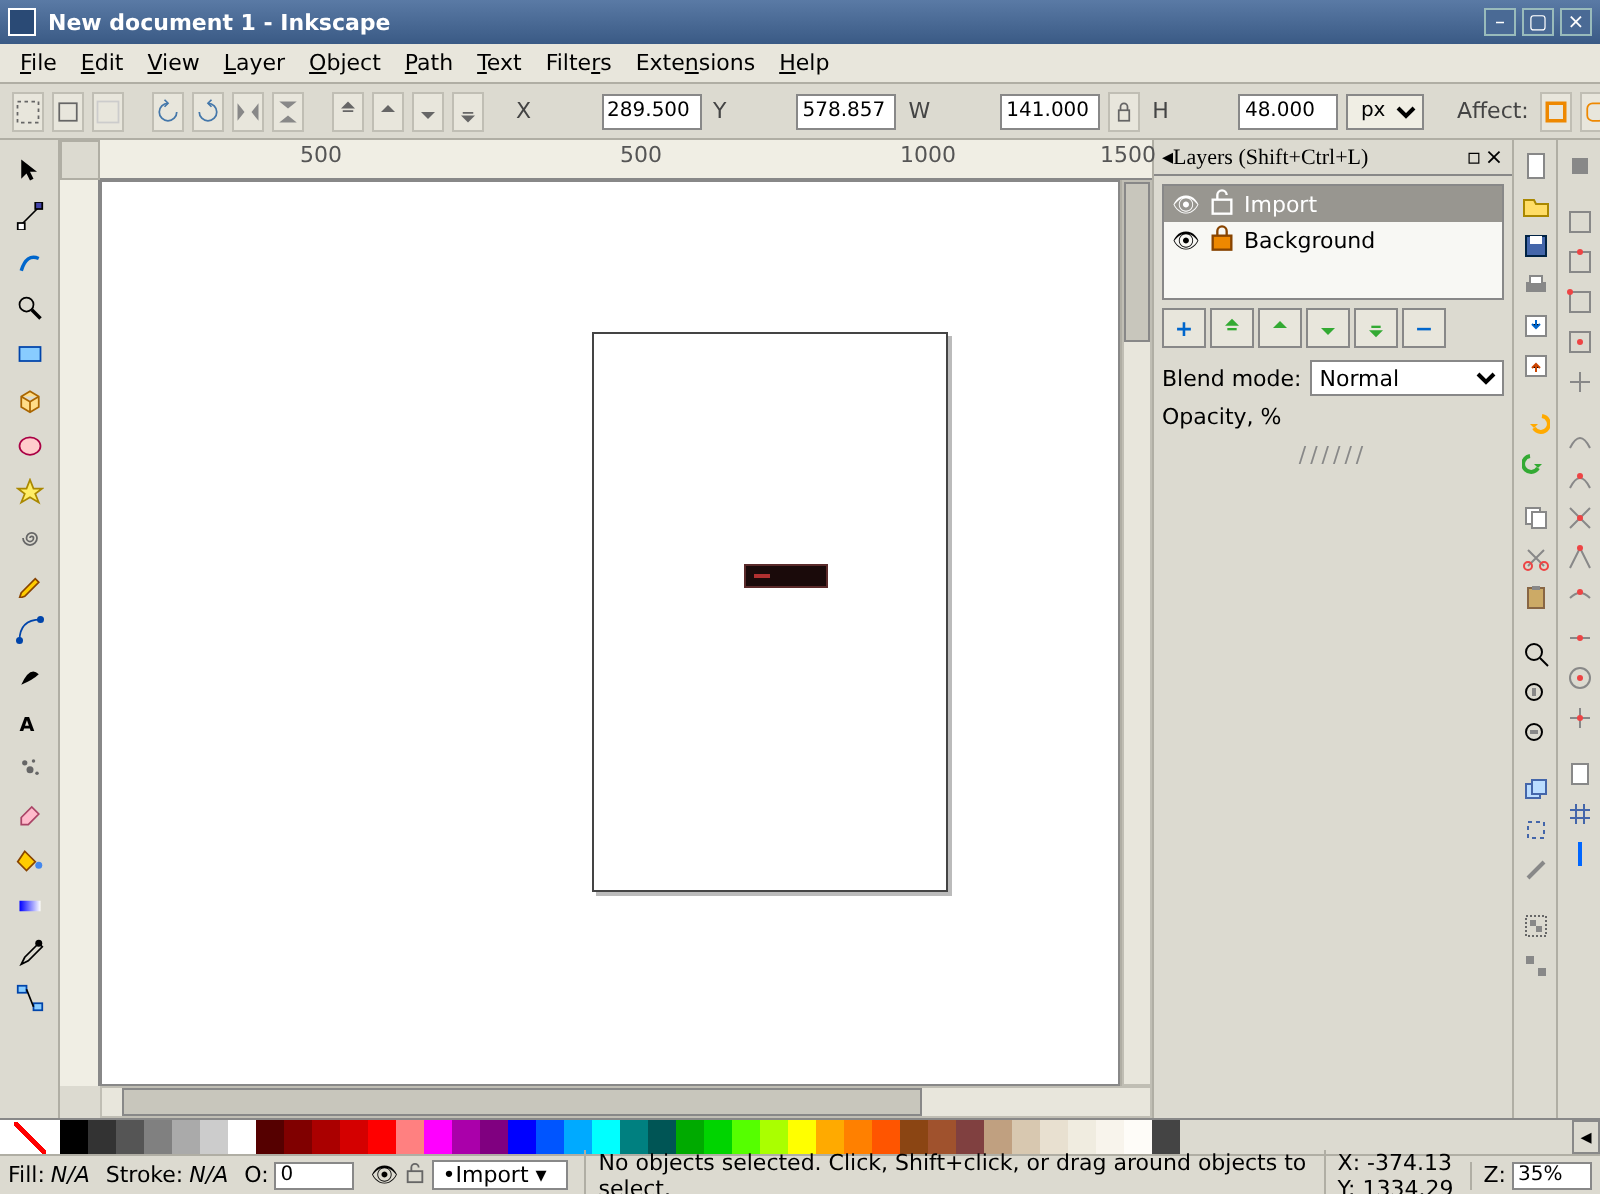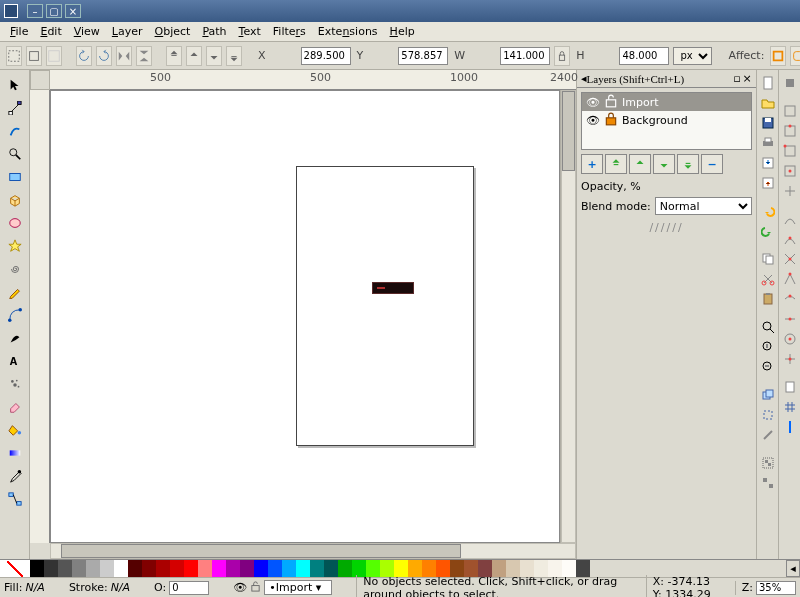--- a/index.html
+++ b/index.html
@@ -62,33 +62,34 @@
 
 .tool-r1,.tool-r2 { width:22px; background:#dcdad0; display:flex; flex-direction:column; align-items:center; padding-top:4px; gap:2px; border-left:1px solid #b0aea4;}
 .tool-r1 .t,.tool-r2 .t{width:18px;height:18px;display:flex;align-items:center;justify-content:center;cursor:pointer;border:1px solid transparent;}
 
 .palette-bar { height:18px; display:flex; border-top:1px solid #888; }
 .palette-bar .none{width:30px;background:#fff;display:flex;align-items:center;justify-content:center;}
 .palette-bar .none::after{content:"";width:16px;height:16px;background:linear-gradient(45deg,#fff 45%,#f00 45%,#f00 55%,#fff 55%);}
 .palette-bar .sw { width:14px; height:100%; cursor:pointer; }
 .palette-bar .arr{width:14px;background:#dcdad0;border:1px solid #888;text-align:center;line-height:16px;cursor:pointer;}
 
-.status { height:20px; background:#dcdad0; border-top:1px solid #b0aea4; display:flex; align-items:center; padding:0 4px; gap:24px; font-size:10px; }
+.status { height:20px; background:#dcdad0; border-top:1px solid #b0aea4; display:flex; align-items:center; padding:0 4px; gap:8px; font-size:10px; }
 .status .sec{display:flex;align-items:center;gap:3px;}
 .status .fill{flex:1;border-left:1px solid #b0aea4;padding-left:6px;}
 .status .coord{border-left:1px solid #b0aea4;padding-left:6px;}
 .status input{width:40px;height:14px;border:1px solid #888;font-size:10px;padding:0 2px;background:#fff;}
 
 svg{width:14px;height:14px;}
 </style>
 </head>
 <body>
 
 <div class="titlebar">
   <span class="icon"></span>
+  <span class="title">New document 1 - Inkscape</span>
   <span class="wbtn">–</span>
   <span class="wbtn">▢</span>
   <span class="wbtn">×</span>
 </div>
 
 <div class="menubar">
   <span class="m"><u>F</u>ile</span>
   <span class="m"><u>E</u>dit</span>
   <span class="m"><u>V</u>iew</span>
   <span class="m"><u>L</u>ayer</span>
@@ -320,21 +321,21 @@
       </div>
   </div>
 
   <div class="canvas-area">
     <div style="display:flex;">
       <div class="ruler-corner"></div>
       <div class="ruler-h" style="flex:1;">
         <span class="num" style="left:100px">500</span>
         <span class="num" style="left:260px">500</span>
         <span class="num" style="left:400px">1000</span>
-        <span class="num" style="left:500px">2400</span>
+        <span class="num" style="left:500px">1500</span>
       </div>
     </div>
     <div class="canvas-row">
       <div class="ruler-v"></div>
       <div class="canvas">
         <div class="page"></div>
         <div class="pastedimg"></div>
       </div>
       <div class="scroll-v">
           <div class="track">
@@ -398,25 +399,25 @@
         </div>
       <div class="lbtn">
           <svg viewBox="0 0 12 12">
             <path d="M6 10l3-3H3z" fill="#3a3"></path>
             <rect x="4" y="5" width="4" height="1" fill="#3a3"></rect>
           </svg>
         </div>
       <div class="lbtn" style="color:#06c;font-weight:bold;">−</div>
     </div>
     <div class="panel-row">
-      <span>Opacity, %</span>
-    </div>
-    <div class="panel-row">
       <span>Blend mode:</span>
       <select><option>Normal</option></select>
+    </div>
+    <div class="panel-row">
+      <span>Opacity, %</span>
     </div>
     <div class="grab">//////</div>
   </div>
 
   <div class="tool-r1">
     <div class="t">
         <svg viewBox="0 0 14 14">
           <rect x="3" y="1" width="8" height="12" fill="#fff" stroke="#888"></rect>
         </svg>
       </div>

